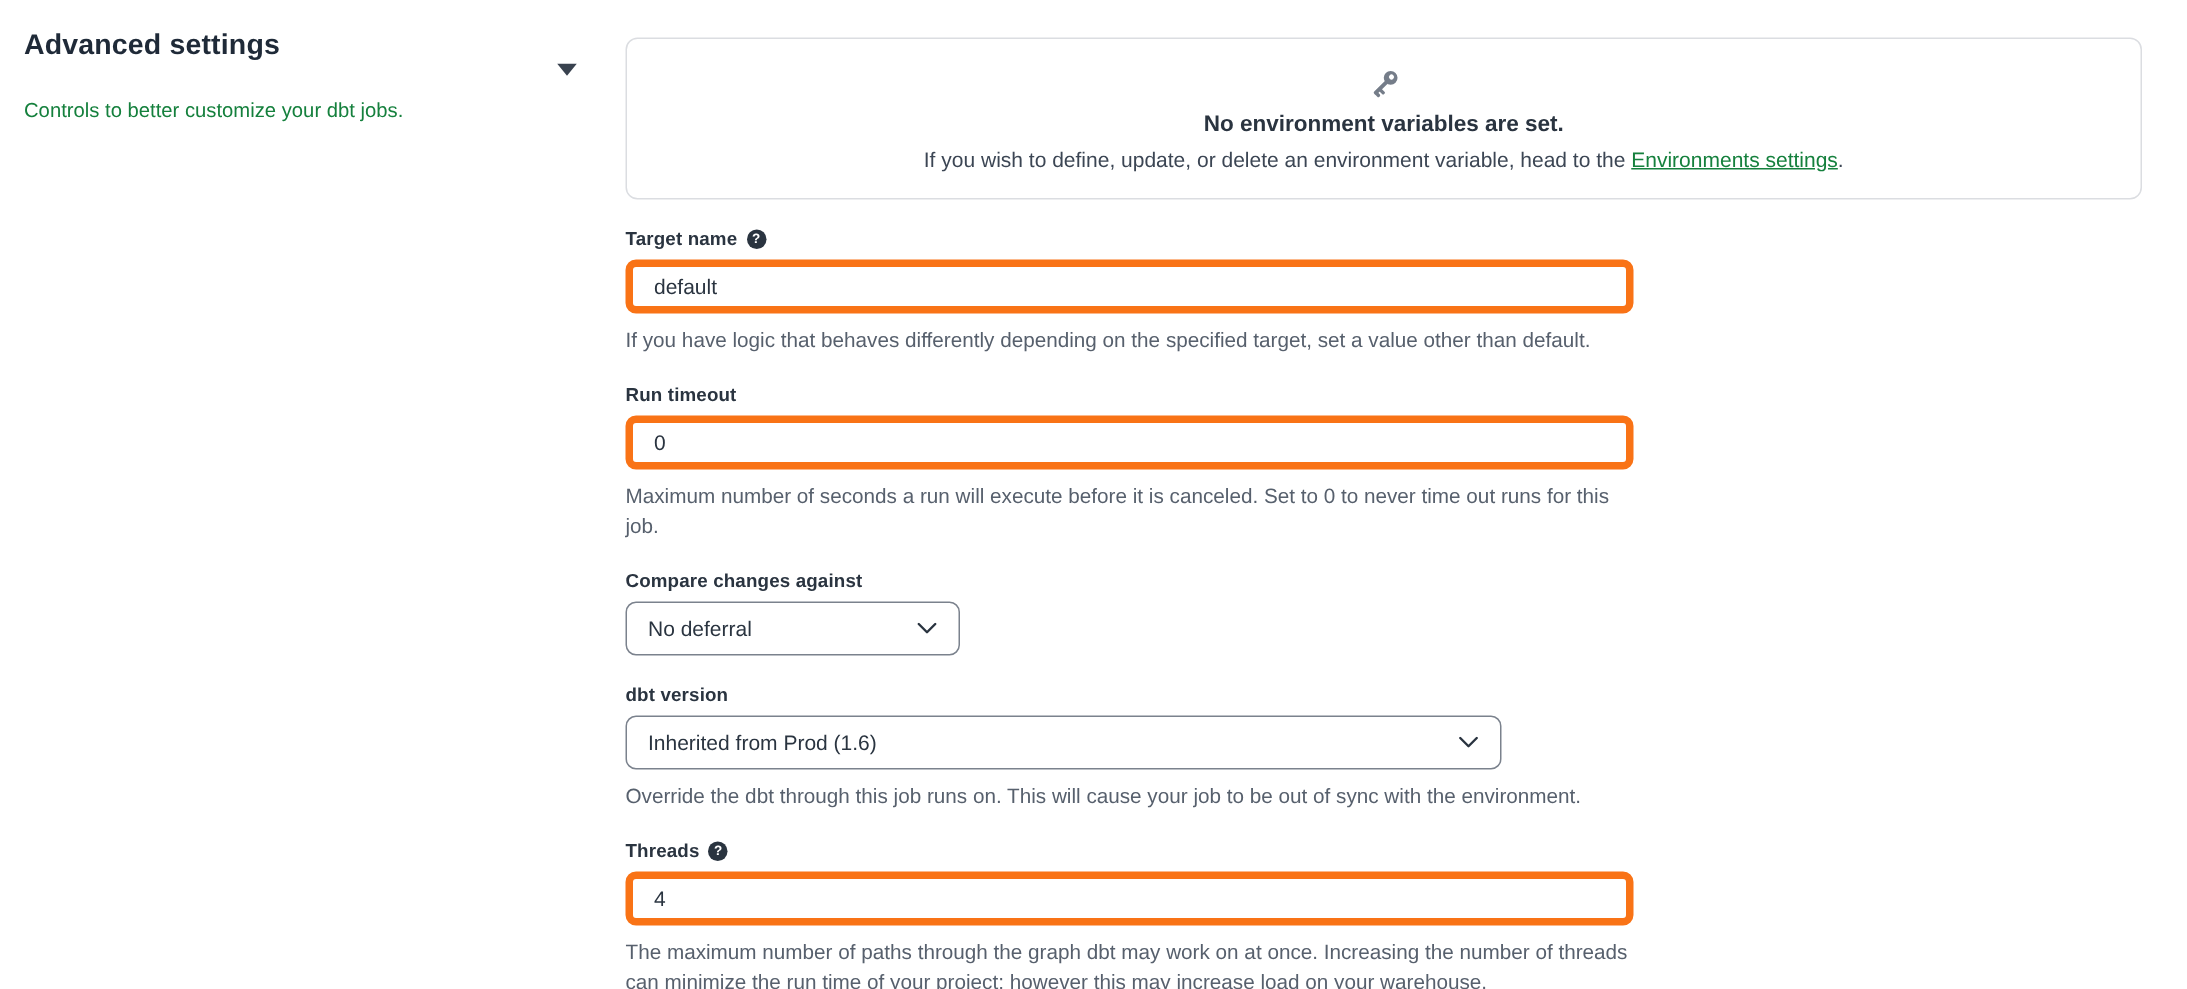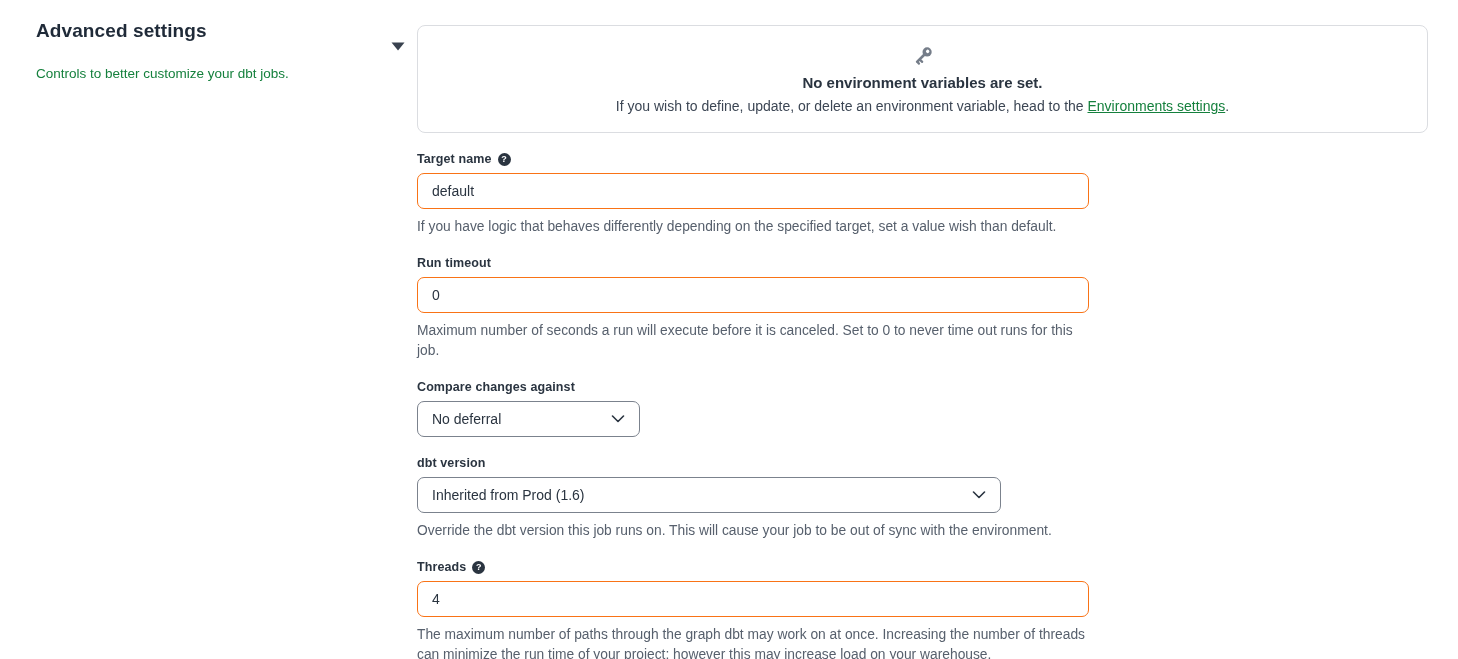--- a/index.html
+++ b/index.html
@@ -7,21 +7,21 @@
     width: 1458px; height: 659px;
     background: #ffffff;
     font-family: "Liberation Sans", "DejaVu Sans", sans-serif;
     color: #232f3e;
     overflow: hidden;
   }
 
   
   .left-col {
     position: absolute;
-    left: 36px; top: 20px;
+    left: 16px; top: 20px;
     width: 364px;
   }
   .section-title {
     font-size: 19px;
     font-weight: 700;
     color: #1f2a38;
     letter-spacing: 0.1px;
   }
   .section-subtitle {
     margin-top: 24px;
@@ -96,21 +96,21 @@
     font-size: 9px;
     font-weight: 700;
     line-height: 13px;
     text-align: center;
     cursor: pointer;
     user-select: none;
   }
   .text-input {
     width: 672px;
     height: 36px;
-    border: 1px solid #f97316;
+    border: 5px solid #f97316;
     border-radius: 7px;
     padding: 0 14px;
     font-size: 14px;
     color: #2a3440;
     font-family: "Liberation Sans", "DejaVu Sans", sans-serif;
     background: #ffffff;
     outline: none;
   }
   .select-box {
     height: 36px;
@@ -169,21 +169,21 @@
   </div>
 
   <div class="form">
 
     <div class="field-group">
       <div class="field-label-row">
         <span class="field-label">Target name</span>
         <span class="help-badge">?</span>
       </div>
       <input class="text-input" type="text" value="default" style="">
-      <div class="field-help">If you have logic that behaves differently depending on the specified target, set a value wish than default.</div>
+      <div class="field-help">If you have logic that behaves differently depending on the specified target, set a value other than default.</div>
     </div>
 
     <div class="field-group">
       <div class="field-label-row">
         <span class="field-label">Run timeout</span>
       </div>
       <input class="text-input" type="text" value="0" style="">
       <div class="field-help">Maximum number of seconds a run will execute before it is canceled. Set to 0 to never time out runs for this job.</div>
     </div>
 
@@ -202,21 +202,21 @@
     <div class="field-group">
       <div class="field-label-row">
         <span class="field-label">dbt version</span>
       </div>
       <div class="select-box full">
         <span>Inherited from Prod (1.6)</span>
         <svg width="14" height="8" viewBox="0 0 14 8">
           <polyline points="1.5,1 7,6.5 12.5,1" fill="none" stroke="#2a3440" stroke-width="1.6" stroke-linecap="round" stroke-linejoin="round"></polyline>
         </svg>
       </div>
-      <div class="field-help">Override the dbt version this job runs on. This will cause your job to be out of sync with the environment.</div>
+      <div class="field-help">Override the dbt through this job runs on. This will cause your job to be out of sync with the environment.</div>
     </div>
 
     <div class="field-group">
       <div class="field-label-row">
         <span class="field-label">Threads</span>
         <span class="help-badge">?</span>
       </div>
       <input class="text-input" type="text" value="4" style="">
       <div class="field-help">The maximum number of paths through the graph dbt may work on at once. Increasing the number of threads can minimize the run time of your project; however this may increase load on your warehouse.</div>
     </div>

